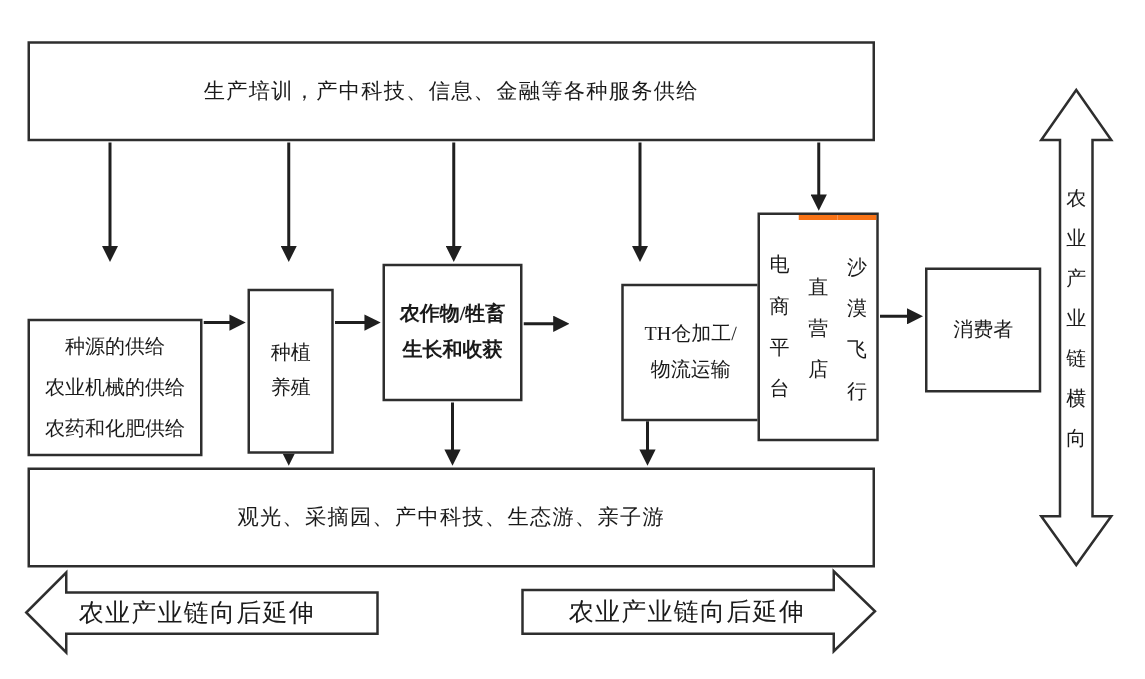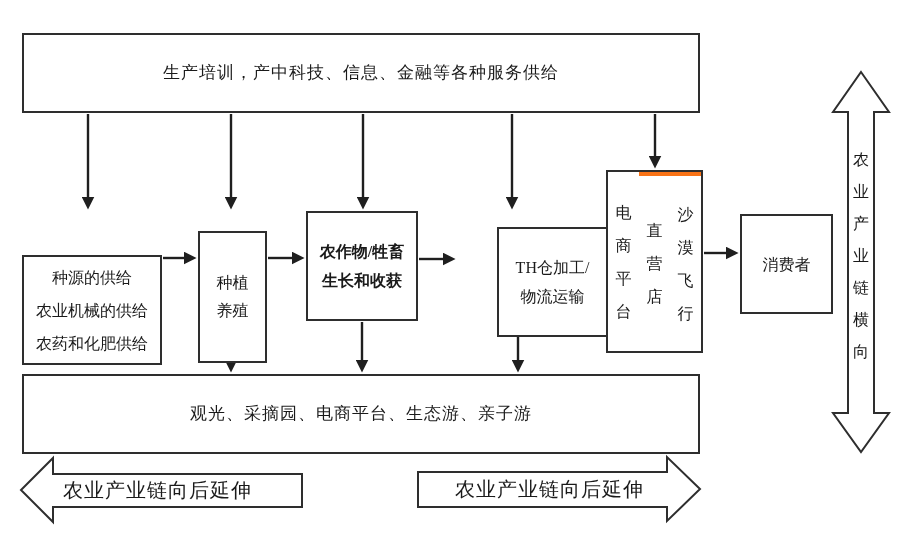--- a/index.html
+++ b/index.html
@@ -148,21 +148,21 @@
     <div class="cell">
       <span>沙漠飞行</span>
     </div>
   </div>
 
   <div class="box consumer-box">
     <span>消费者</span>
   </div>
 
   <div class="box bottom-box">
-    <span class="big-label">观光、采摘园、电商平台、生态游、亲子游</span>
+    <span class="big-label">观光、采摘园、产中科技、生态游、亲子游</span>
   </div>
 
   <div class="banner-text left-banner-text">
     <span>农业产业链向后延伸</span>
   </div>
 
   <div class="banner-text right-banner-text">
     <span>农业产业链向后延伸</span>
   </div>
 

